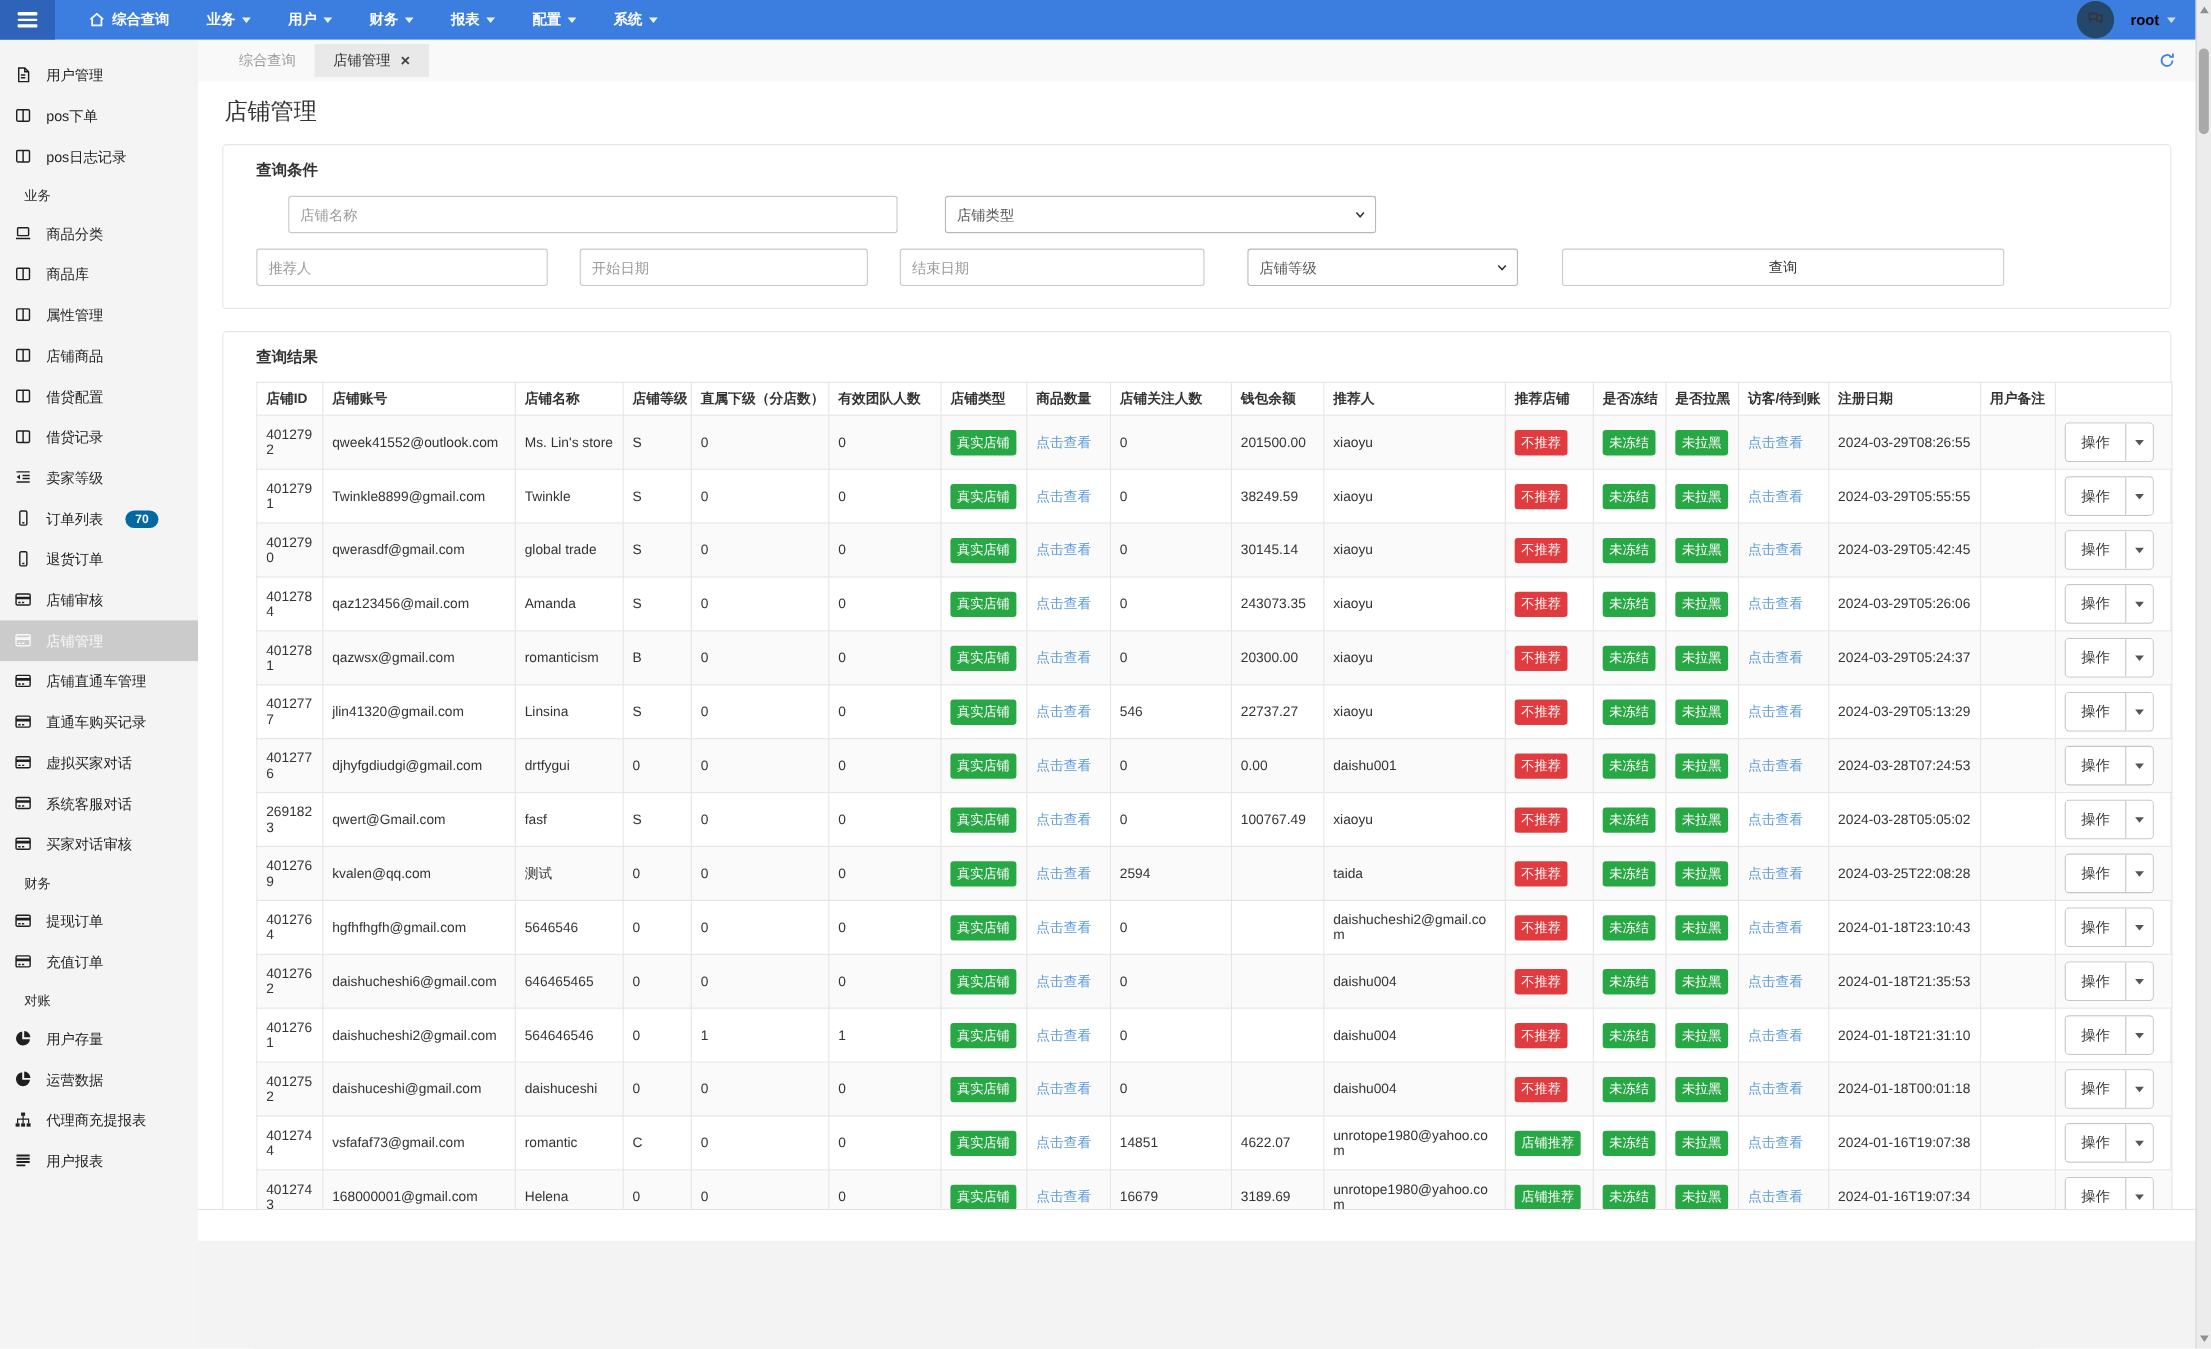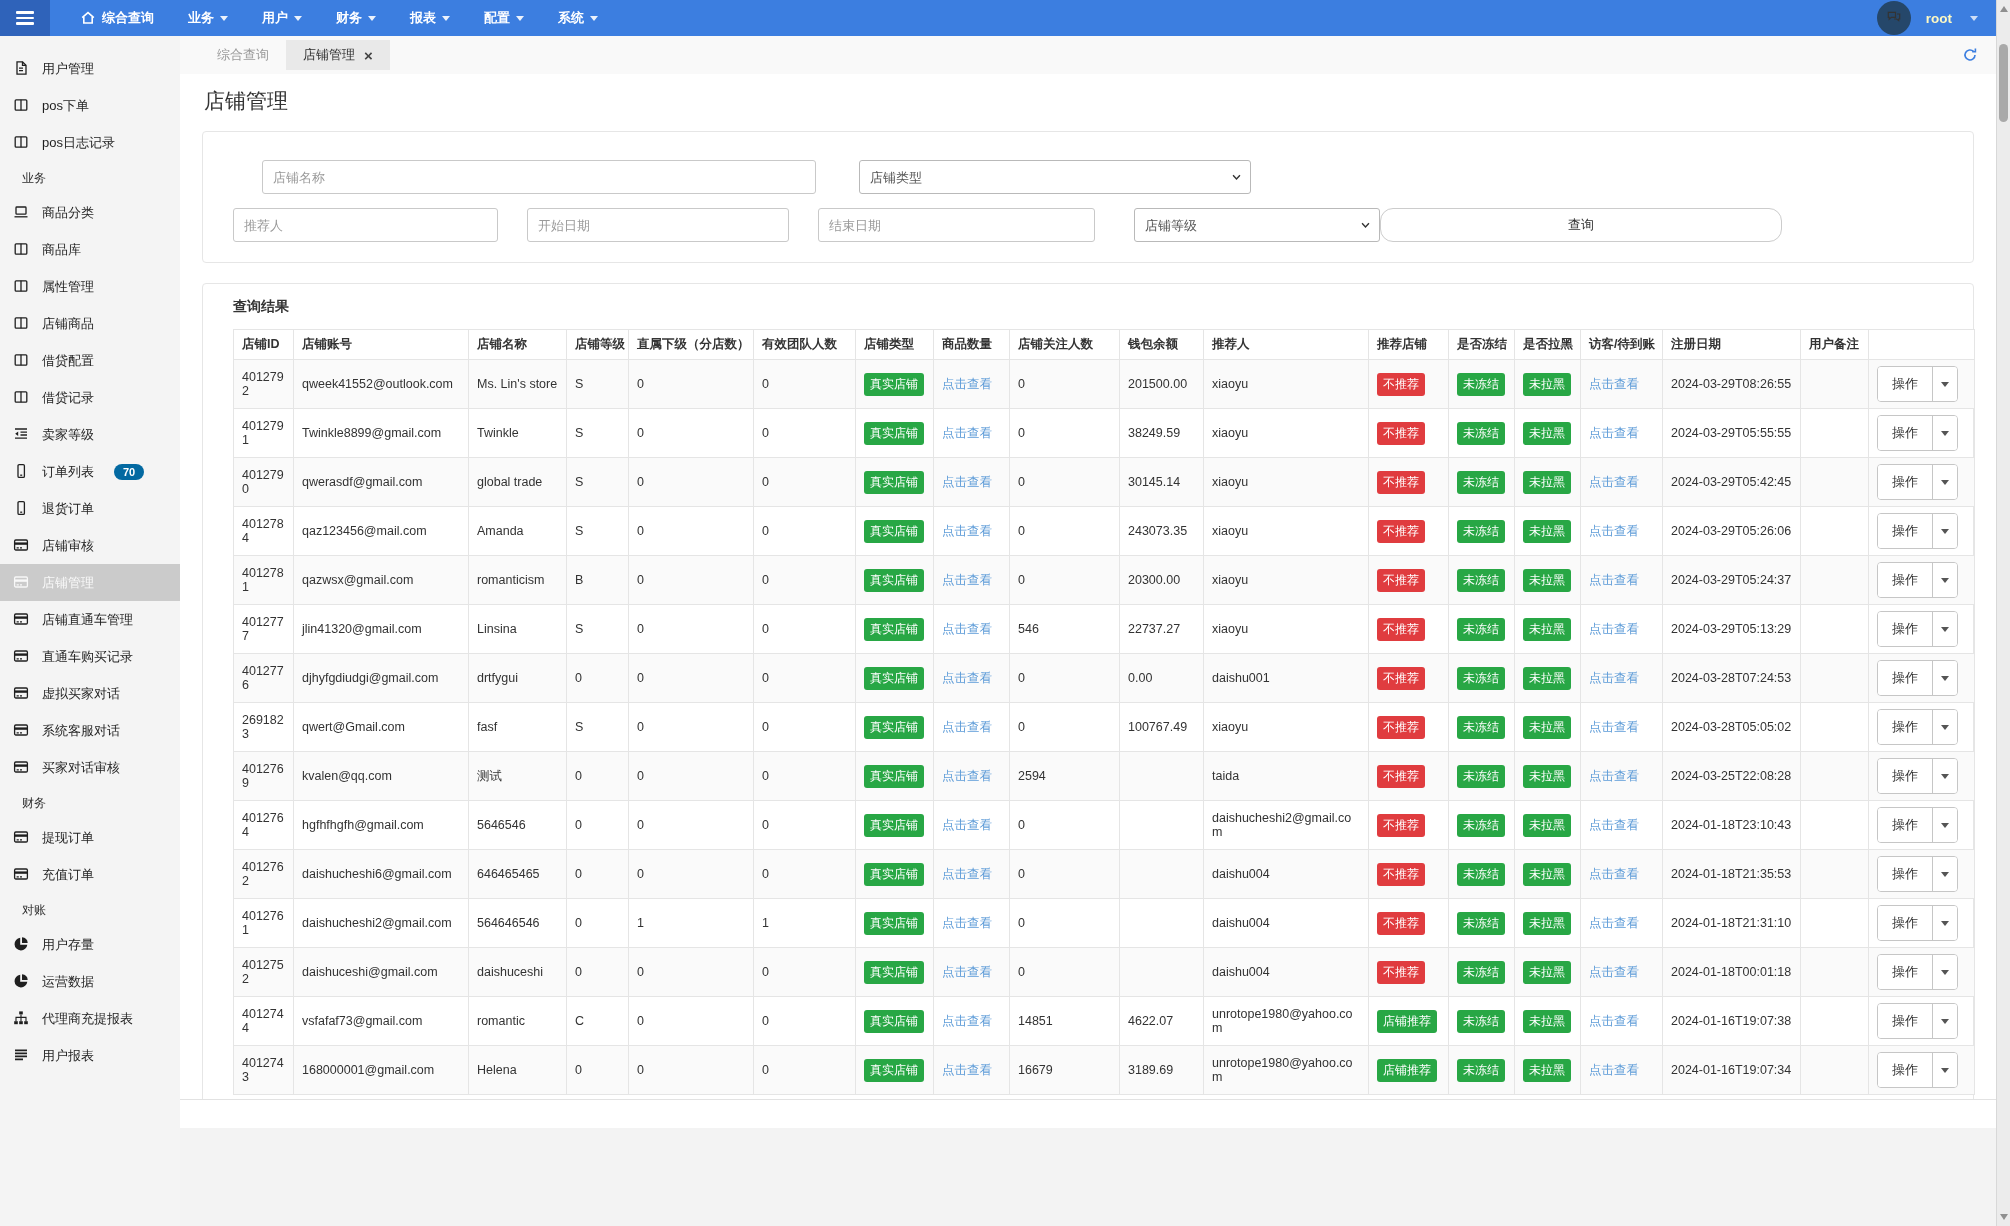--- a/index.html
+++ b/index.html
@@ -13,21 +13,21 @@
   
   .navbar { position:absolute; top:0; left:0; right:0; height:36px; background:#3c7ee0; display:flex; align-items:center; z-index:6; }
   .hamburger { width:50px; height:36px; background:#2f63ba; border:none; display:flex; flex-direction:column; justify-content:center; align-items:center; gap:3px; cursor:pointer; flex:0 0 auto; }
   .hamburger .bar { width:18px; height:2.5px; background:#fff; border-radius:1px; }
   .nav-menu { display:flex; align-items:center; margin-left:30px; gap:34px; }
   .nav-item { color:#fff; font-size:13px; font-weight:700; display:flex; align-items:center; gap:6px; cursor:pointer; white-space:nowrap; }
   .nav-item .icon { display:flex; }
   .caret-down { width:0; height:0; border-left:4px solid transparent; border-right:4px solid transparent; border-top:5px solid rgba(255,255,255,.9); }
   .nav-right { margin-left:auto; display:flex; align-items:center; gap:15px; padding-right:32px; }
   .chat-circle { width:34px; height:34px; border-radius:50%; background:#25476a; display:flex; align-items:center; justify-content:center; cursor:pointer; }
-  .user-menu { color:#fef9c3; font-weight:700; font-size:13.5px; display:flex; align-items:center; gap:18px; cursor:pointer; }
+  .user-menu { color:#000000; font-weight:700; font-size:13.5px; display:flex; align-items:center; gap:7px; cursor:pointer; }
   .user-menu .caret-down { border-top-color:rgba(255,255,255,.75); }
 
   
   .sidebar { position:absolute; top:36px; left:0; bottom:0; width:180px; background:#f4f4f4; padding-top:14px; z-index:4; }
   .side-item { height:37px; display:flex; align-items:center; padding-left:13px; gap:12px; font-size:13px; color:#1f1f1f; cursor:pointer; }
   .side-item .icon { width:17px; height:17px; display:flex; flex:0 0 auto; }
   .side-item.active { background:#cbcbcb; color:#f8f8f8; }
   .side-section { padding:9px 0 7px 22px; font-size:12px; color:#2b2b2b; }
   .count-badge { margin-left:8px; background:#0369a1; color:#fff; font-size:11px; font-weight:700; padding:2px 9px; border-radius:10px; }
 
@@ -391,39 +391,40 @@
         <svg width="16" height="16" viewBox="0 0 16 16" fill="none" stroke="currentColor" stroke-width="1.6">
           <path d="M13 8a5 5 0 1 1-1.5-3.6"></path>
           <path d="M13.4 1.6v3.2h-3.2"></path>
         </svg>
       </button>
     </div>
   <div class="content">
     <h1 class="page-title">店铺管理</h1>
 
     <section class="panel">
+      <div class="panel-title">查询条件</div>
       <div id="query-rows">
           <div class="form-row">
             <input class="f-input" placeholder="店铺名称" style="width: 554px; margin-left: 29px;">
             <div class="f-select-wrap" style="width: 392px; margin-left: 43px;"><select class="f-select"><option>店铺类型</option></select><span class="chev">
                 <svg width="11" height="11" viewBox="0 0 16 16" fill="none" stroke="currentColor" stroke-width="2">
                   <path d="M3 5.5 8 11l5-5.5"></path>
                 </svg>
               </span></div>
           </div>
           <div class="form-row">
             <input class="f-input" placeholder="推荐人" style="width: 265px;">
             <input class="f-input" placeholder="开始日期" style="width: 262px; margin-left: 29px;">
             <input class="f-input" placeholder="结束日期" style="width: 277px; margin-left: 29px;">
             <div class="f-select-wrap" style="width: 246px; margin-left: 39px;"><select class="f-select"><option>店铺等级</option></select><span class="chev">
                 <svg width="11" height="11" viewBox="0 0 16 16" fill="none" stroke="currentColor" stroke-width="2">
                   <path d="M3 5.5 8 11l5-5.5"></path>
                 </svg>
               </span></div>
-            <button class="f-button" style="width: 402px;  border-radius: 13px;">查询</button>
+            <button class="f-button" style="width: 402px; margin-left: 40px;">查询</button>
           </div>
         </div>
     </section>
 
     <section class="panel" style="padding-bottom:55px;">
       <div class="panel-title">查询结果</div>
       <table class="results" id="results-table">
         <colgroup id="results-cols">
             <col style="width: 60px;">
             <col style="width: 175px;">

